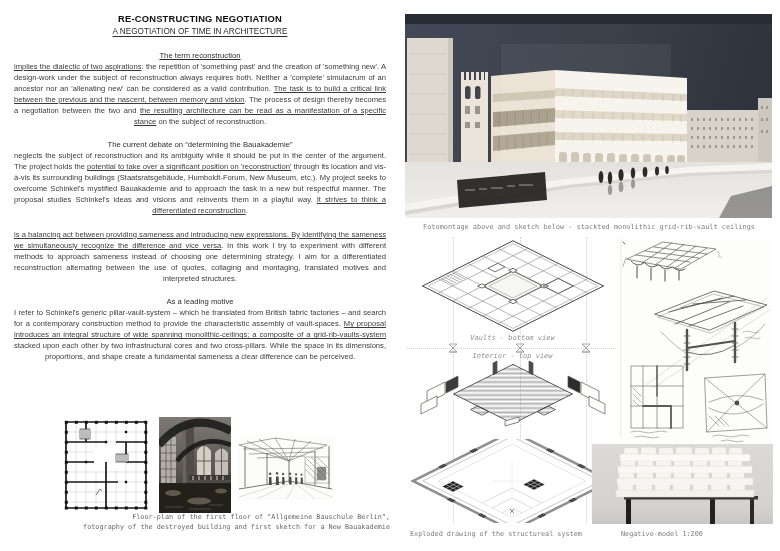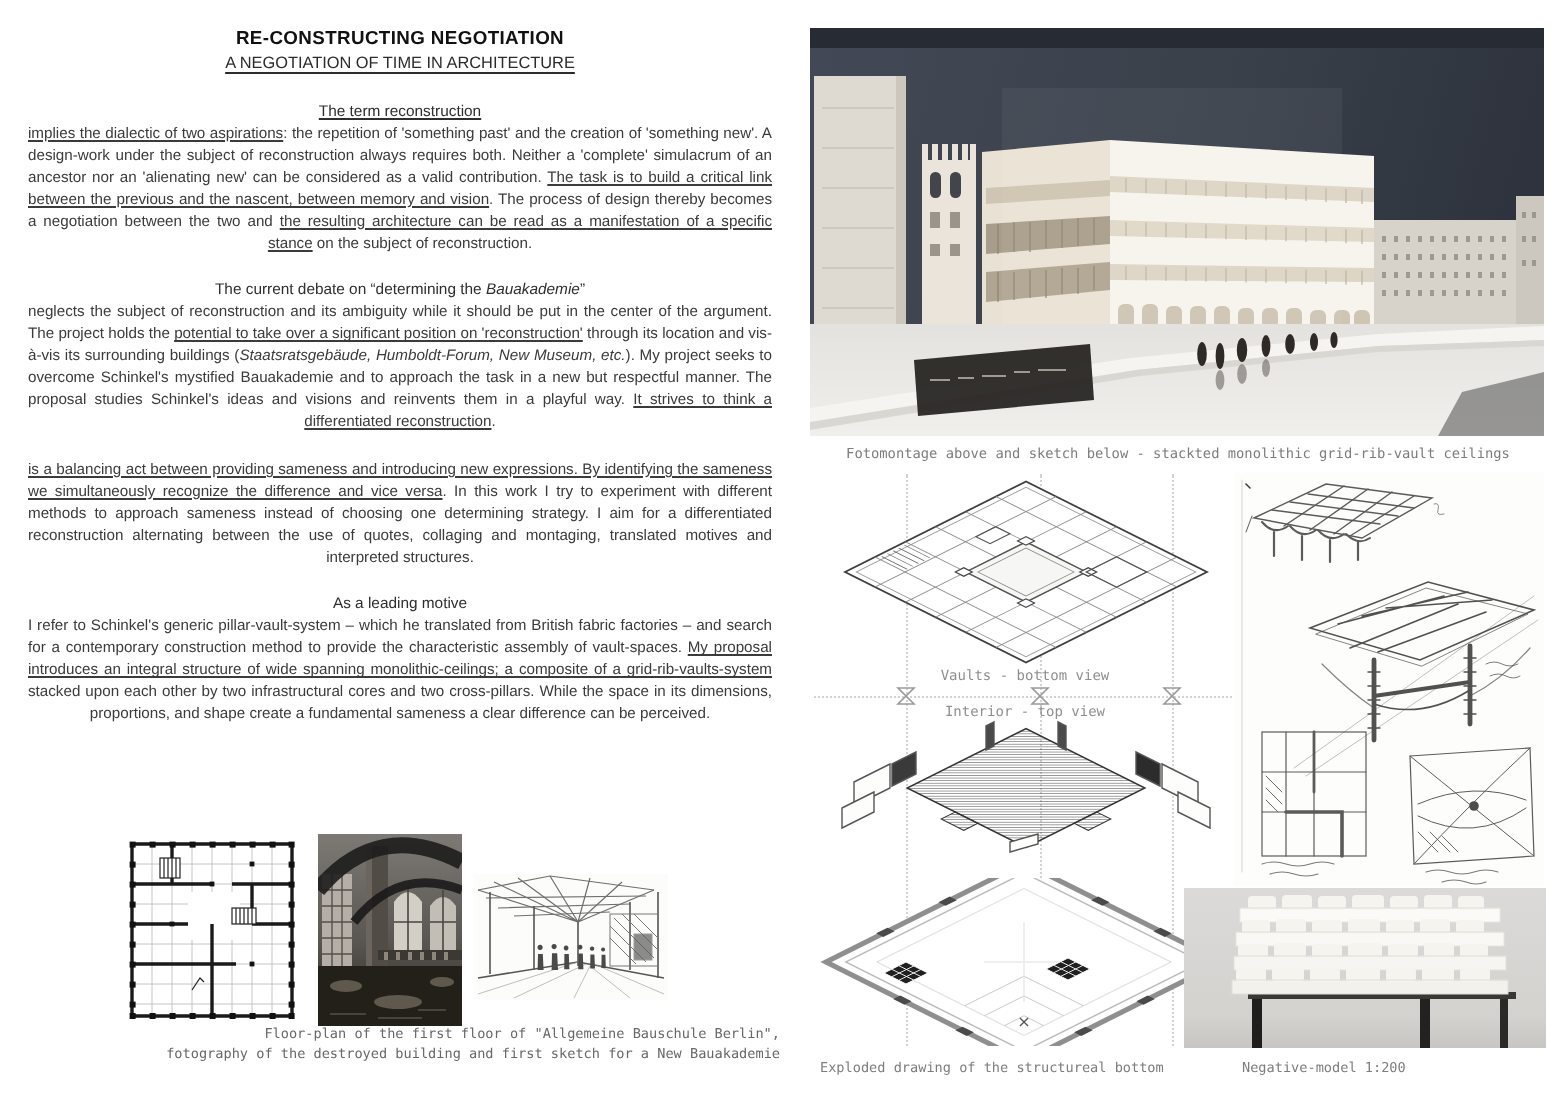--- a/index.html
+++ b/index.html
@@ -6,29 +6,29 @@
   #page{position:relative;width:780px;height:551px;background:#ffffff;overflow:hidden;
         font-family:"Liberation Sans",sans-serif;color:#3b3b3b;}
   
   .text-col{position:absolute;left:14px;top:13px;width:372px;}
   .doc-title{font-size:9.4px;font-weight:bold;letter-spacing:.2px;color:#111;text-align:center;margin:0 0 3px 0;}
   .doc-subtitle{font-size:8.2px;color:#2c2c2c;text-align:center;text-decoration:underline;text-underline-offset:1.5px;margin:0 0 15px 0;}
   .section{margin:0 0 13px 0;}
   .sec-heading{font-size:7.7px;text-align:center;color:#2e2e2e;margin:0 0 2px 0;}
   .body{font-size:7.6px;line-height:10.9px;margin:0;text-align:justify;text-align-last:center;-moz-text-align-last:center;}
   .u{text-decoration:underline;text-underline-offset:1px;}
-  .i{font-style:italic;}
+  .i{}
   
   .mono{font-family:"DejaVu Sans Mono","Liberation Mono",monospace;}
   .caption-left{position:absolute;left:0;top:513px;width:390px;text-align:right;
                 font-size:6.8px;line-height:9.6px;color:#686868;}
   .photo-caption{position:absolute;left:403px;top:223px;width:372px;text-align:center;
                  font-size:6.9px;color:#7d7d7d;}
   .cap-bottom{position:absolute;top:530px;font-size:6.8px;color:#7d7d7d;}
-  .iso-label{position:absolute;width:215px;text-align:center;font-size:7px;color:#8f8f8f;}
+  .iso-label{position:absolute;width:215px;text-align:center;font-size:7px;color:#8f8f8f;font-style:italic;}
   
   .fig{position:absolute;}
   .guide-v{position:absolute;width:0;border-left:1px dotted #d2d2d2;}
   .guide-h{position:absolute;height:0;border-top:1px dotted #d2d2d2;}
 </style>
 </head>
 <body>
 
 <div id="page">
 
@@ -541,16 +541,16 @@
           <rect x="103" y="4" width="14" height="7" rx="2"></rect>
           <rect x="120" y="3.5" width="14" height="7.5" rx="2"></rect>
           <rect x="137" y="4" width="13" height="7" rx="2"></rect>
       </g>
       <g stroke="#dedcd5" stroke-width="0.5" opacity="0.9">
         <path d="M24,46 h138 M25,34 h136 M26,22 h134 M28,10 h130"></path>
       </g>
     </g>
   </svg>
 
-  <div class="cap-bottom mono" style="left:410px">Exploded drawing of the structureal bottom</div>
+  <div class="cap-bottom mono" style="left:410px">Exploded drawing of the structureal system</div>
   <div class="cap-bottom mono" style="left:621px">Negative-model 1:200</div>
 
 </div>
 
 </body></html>

